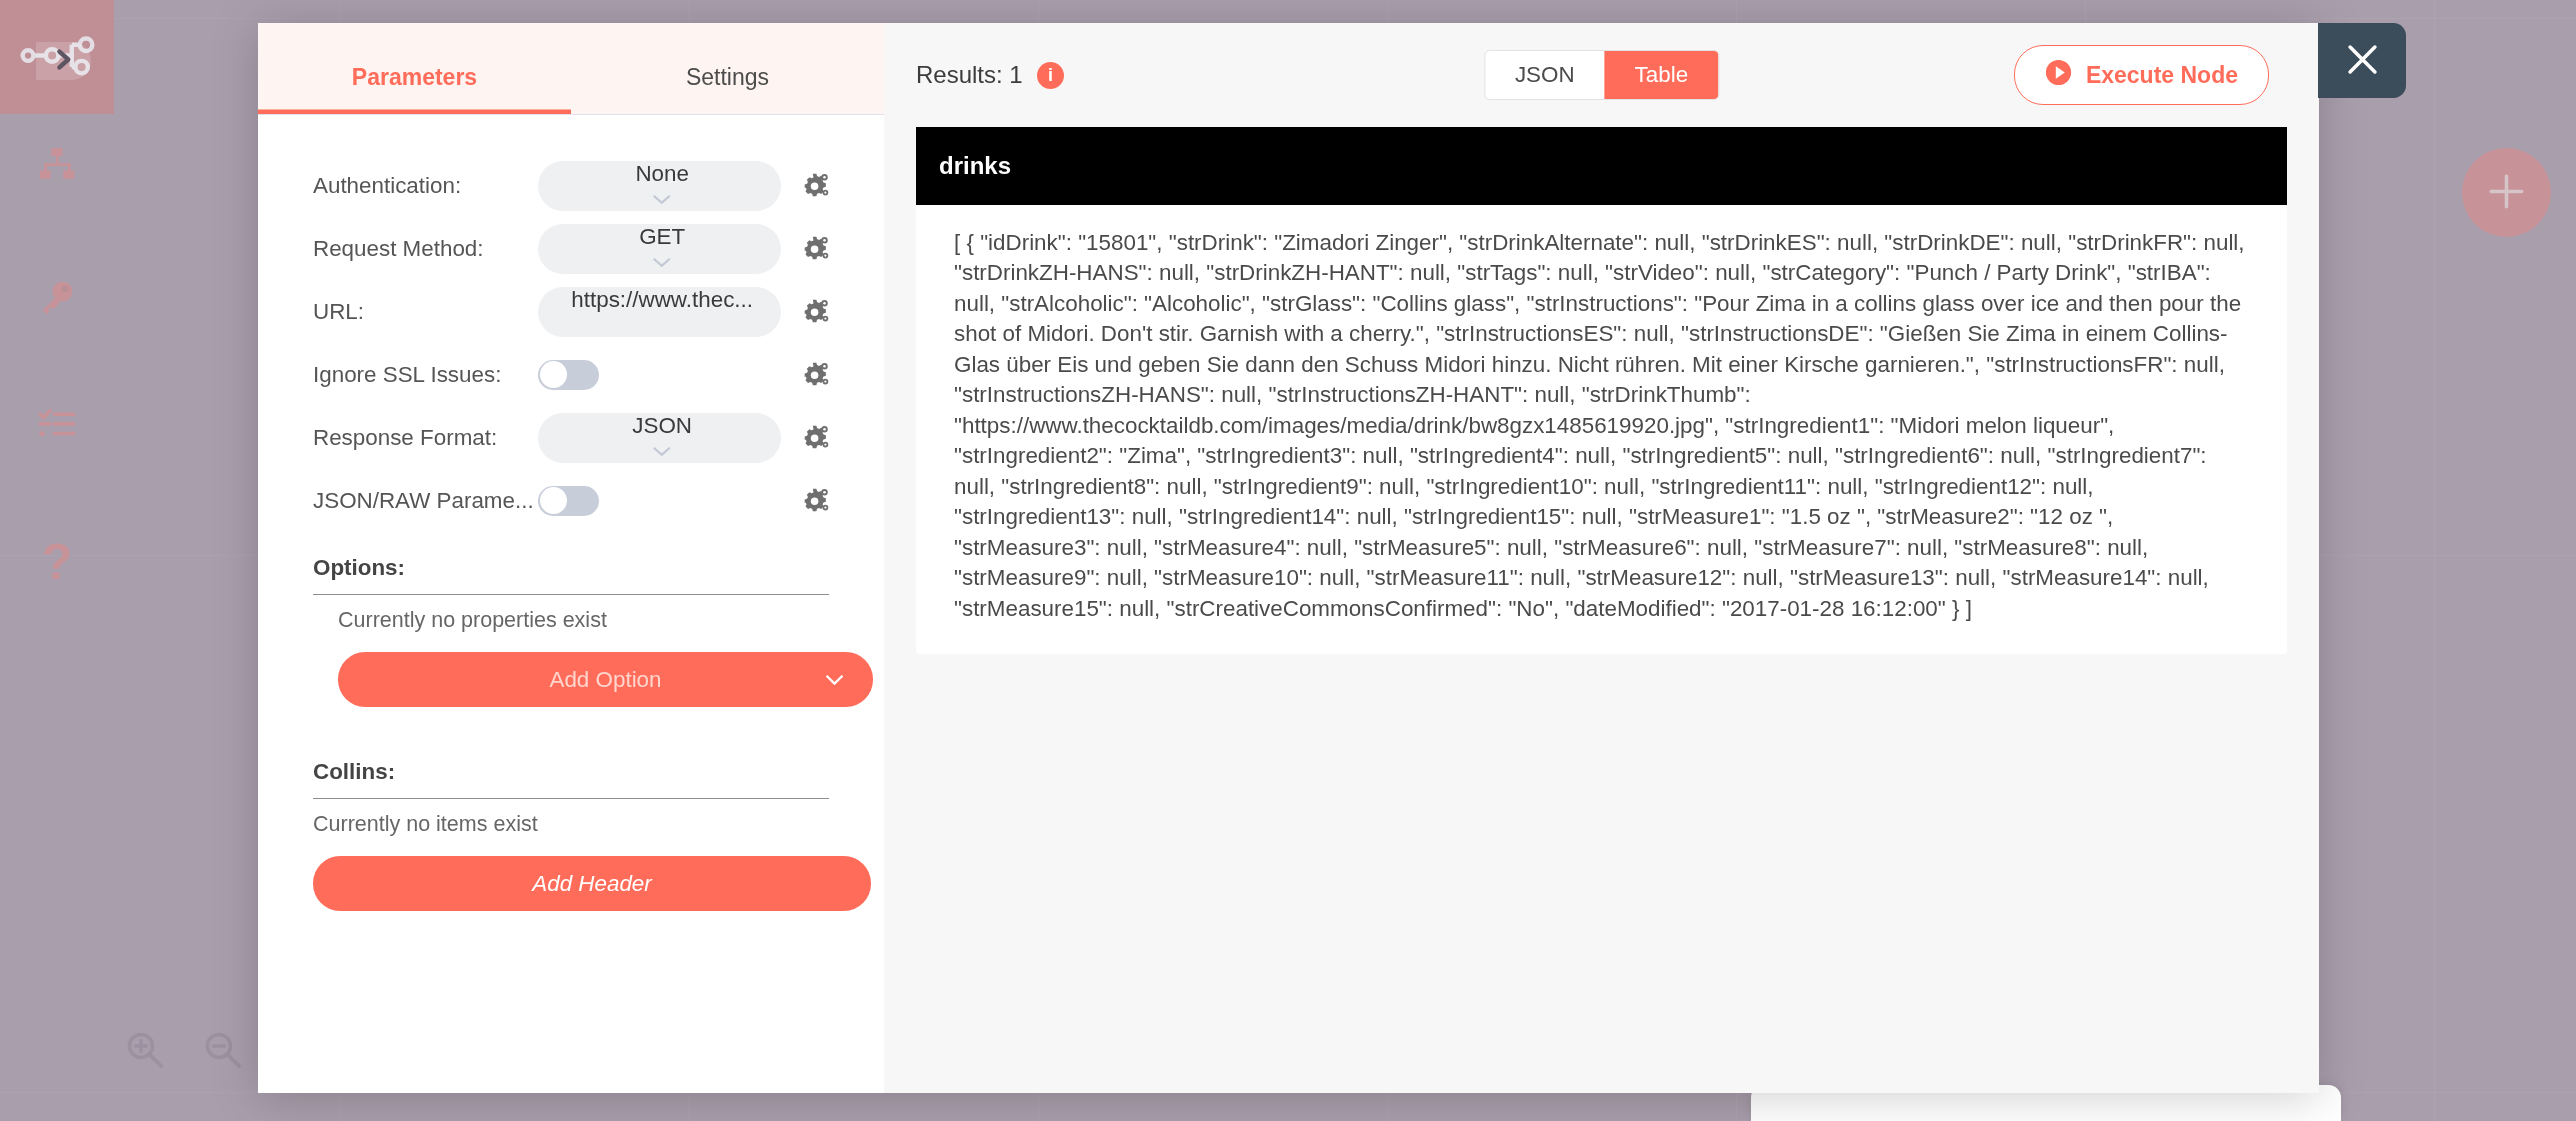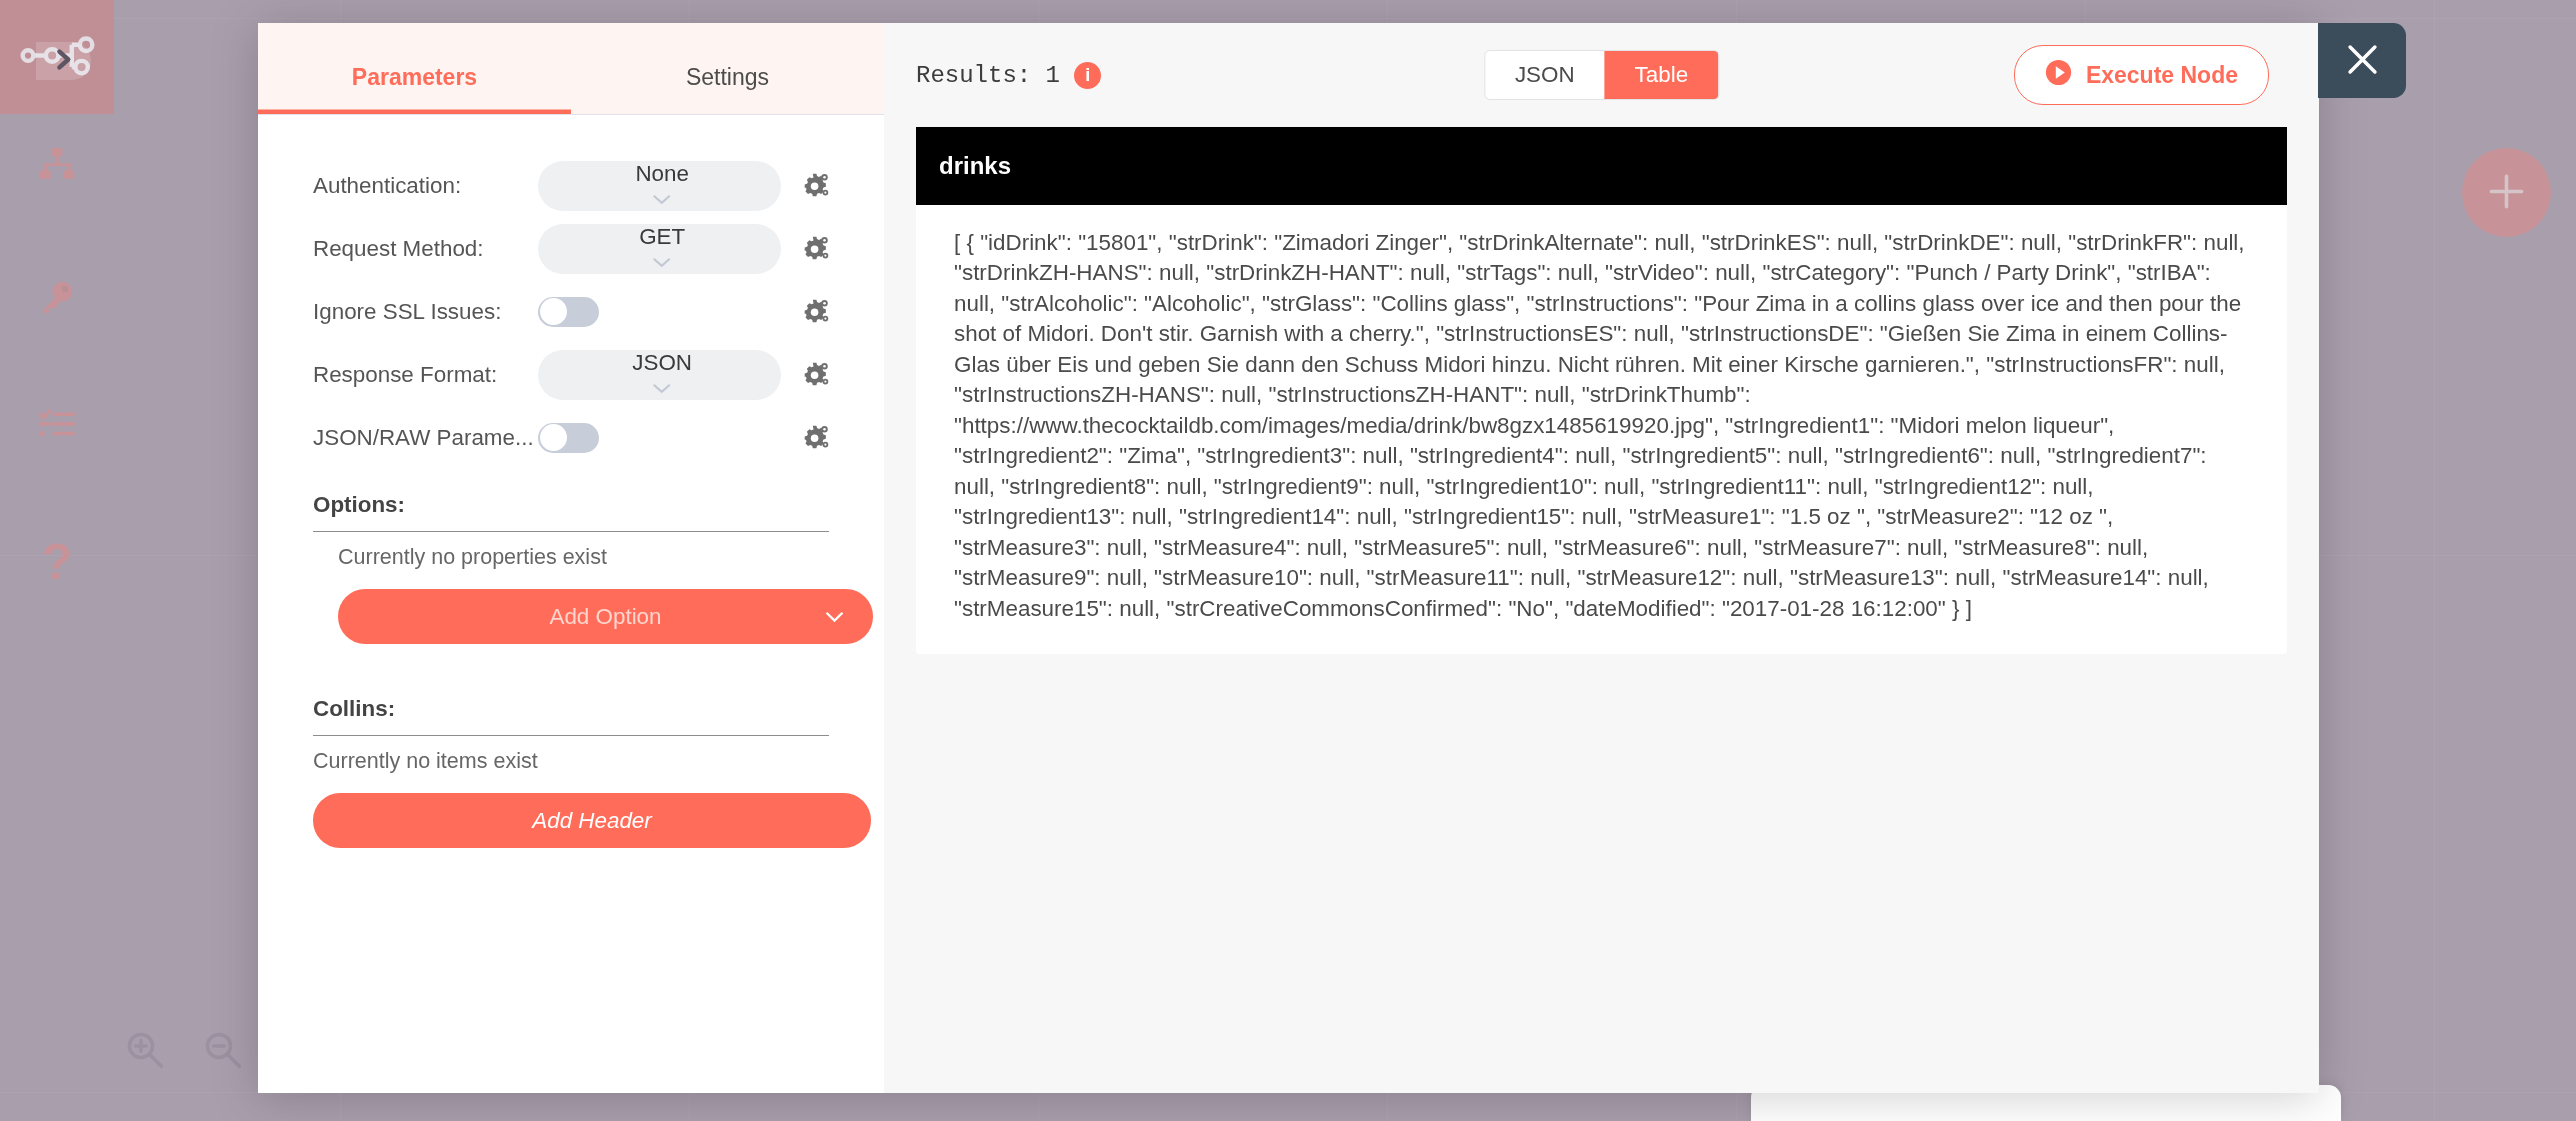--- a/index.html
+++ b/index.html
@@ -193,21 +193,21 @@
     position: relative;
     display: flex; flex-direction: column;
   }
   #output-topbar {
     height: 104px;
     display: flex; align-items: center;
     padding: 0 0 0 32px;
     position: relative;
   }
   #results-label {
-    font-size: 24px; color: #3c3c3c; font-family: Liberation Mono, monospace;
+    font-size: 24px; color: #3c3c3c;
   }
   #results-info {
     width: 27px; height: 27px; border-radius: 50%;
     background: #ff6d5a; color: #ffffff;
     font-size: 18px; font-weight: bold;
     display: flex; align-items: center; justify-content: center;
     margin-left: 14.3px; cursor: pointer;
   }
   #view-toggle {
     position: absolute; left: 50%; transform: translateX(-50%);
@@ -426,20 +426,40 @@
               <circle cx="14" cy="17" r="4.2" fill="#ffffff"></circle>
               <circle cx="25" cy="7" r="3.6"></circle>
                 <circle cx="25" cy="7" r="1.4" fill="#ffffff"></circle>
               <circle cx="26" cy="24" r="3.2"></circle>
                 <circle cx="26" cy="24" r="1.2" fill="#ffffff"></circle>
             </svg>
           </span>
         </div>
       </div>
 
+      <div class="field-row">
+        <div class="field-label">URL:</div>
+        <div class="field-control">
+          <div class="select-box">
+            <span class="select-value">https://www.thec...</span>
+          </div>
+        </div>
+        <div class="gear">
+          <span>
+            <svg width="27" height="27" viewBox="0 0 30 30" fill="currentColor">
+              <path d="M12 3 h4 l.7 2.6 2.2 1 2.4-1.2 2.8 2.8-1.2 2.4 1 2.2 2.6.7v4l-2.6.7-1 2.2 1.2 2.4-2.8 2.8-2.4-1.2-2.2 1-.7 2.6h-4l-.7-2.6-2.2-1-2.4 1.2-2.8-2.8 1.2-2.4-1-2.2L3 19v-4l2.6-.7 1-2.2-1.2-2.4 2.8-2.8 2.4 1.2 2.2-1z"></path>
+              <circle cx="14" cy="17" r="4.2" fill="#ffffff"></circle>
+              <circle cx="25" cy="7" r="3.6"></circle>
+                <circle cx="25" cy="7" r="1.4" fill="#ffffff"></circle>
+              <circle cx="26" cy="24" r="3.2"></circle>
+                <circle cx="26" cy="24" r="1.2" fill="#ffffff"></circle>
+            </svg>
+          </span>
+        </div>
+      </div>
 
       <div class="field-row">
         <div class="field-label">Ignore SSL Issues:</div>
         <div class="field-control">
           <div class="toggle"></div>
         </div>
         <div class="gear">
           <span>
             <svg width="27" height="27" viewBox="0 0 30 30" fill="currentColor">
               <path d="M12 3 h4 l.7 2.6 2.2 1 2.4-1.2 2.8 2.8-1.2 2.4 1 2.2 2.6.7v4l-2.6.7-1 2.2 1.2 2.4-2.8 2.8-2.4-1.2-2.2 1-.7 2.6h-4l-.7-2.6-2.2-1-2.4 1.2-2.8-2.8 1.2-2.4-1-2.2L3 19v-4l2.6-.7 1-2.2-1.2-2.4 2.8-2.8 2.4 1.2 2.2-1z"></path>

